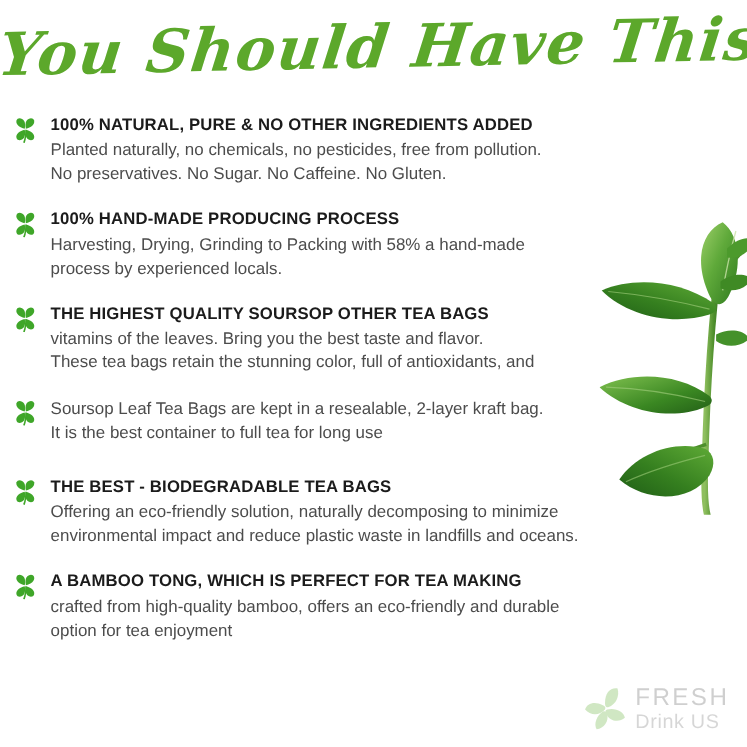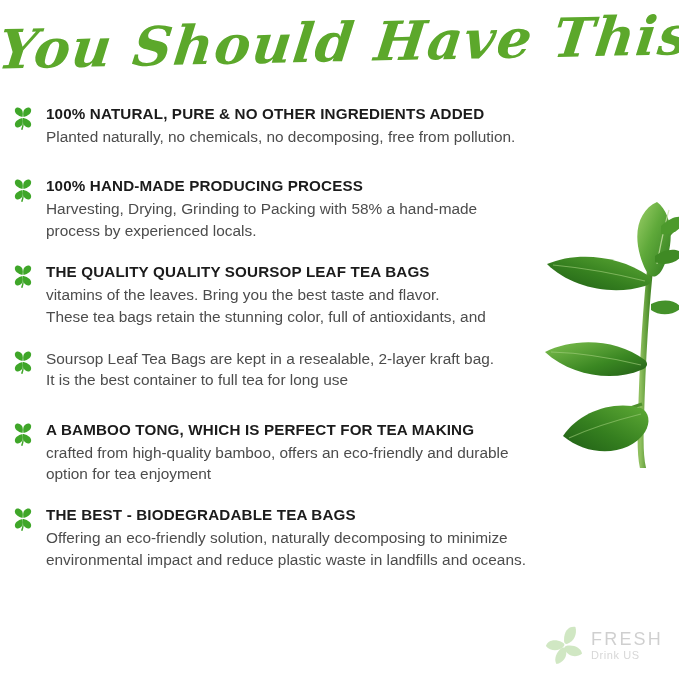--- a/index.html
+++ b/index.html
@@ -109,29 +109,29 @@
     align-items: center;
     gap: 6px;
     opacity: 0.40;
     z-index: 4;
   }
   .logo-mark { width: 42px; height: 40px; flex: 0 0 auto; }
   .logo-text { line-height: 1; }
   .logo-main {
     font-family: "Liberation Sans", sans-serif;
     font-weight: 400;
-    font-size: 18px;
+    font-size: 22px;
     letter-spacing: 2.2px;
     color: #8a8a8a;
     display: block;
   }
   .logo-sub {
     font-family: "Liberation Sans", sans-serif;
     font-weight: 400;
-    font-size: 11px;
+    font-size: 18px;
     letter-spacing: 0.6px;
     color: #9b9b9b;
     display: block;
     margin-top: 2px;
   }
 </style>
 </head>
 <body>
 
 <div id="page">
@@ -195,21 +195,22 @@
         <g fill="#3FA629">
           <path d="M21 22 C12 20 4 14 6 7 C8 1 16 2 20 8 C22 11 22 18 21 22 Z"></path>
           <path d="M23 22 C32 20 40 14 38 7 C36 1 28 2 24 8 C22 11 22 18 23 22 Z"></path>
           <path d="M21 24 C12 26 4 32 6 39 C8 45 16 44 20 38 C22 35 22 28 21 24 Z"></path>
           <path d="M23 24 C32 26 40 32 38 39 C36 45 28 44 24 38 C22 35 22 28 23 24 Z"></path>
           <path d="M22 24 C22 32 21 40 18 47 L21 48 C24 40 24 32 24 24 Z"></path>
         </g>
       </svg>
       <div class="heading">100% NATURAL, PURE &amp; NO OTHER INGREDIENTS ADDED</div>
       <div class="body">
-        <span class="line">Planted naturally, no chemicals, no decomposing, free from pollution.</span>
+        <span class="line">Planted naturally, no chemicals, no pesticides, free from pollution.</span>
+        <span class="line">No preservatives. No Sugar. No Caffeine. No Gluten.</span>
       </div>
     </div>
 
     <div class="item">
       <svg class="clover" viewBox="0 0 44 48" xmlns="http://www.w3.org/2000/svg" aria-hidden="true">
         <g fill="#3FA629">
           <path d="M21 22 C12 20 4 14 6 7 C8 1 16 2 20 8 C22 11 22 18 21 22 Z"></path>
           <path d="M23 22 C32 20 40 14 38 7 C36 1 28 2 24 8 C22 11 22 18 23 22 Z"></path>
           <path d="M21 24 C12 26 4 32 6 39 C8 45 16 44 20 38 C22 35 22 28 21 24 Z"></path>
           <path d="M23 24 C32 26 40 32 38 39 C36 45 28 44 24 38 C22 35 22 28 23 24 Z"></path>
@@ -226,21 +227,21 @@
     <div class="item">
       <svg class="clover" viewBox="0 0 44 48" xmlns="http://www.w3.org/2000/svg" aria-hidden="true">
         <g fill="#3FA629">
           <path d="M21 22 C12 20 4 14 6 7 C8 1 16 2 20 8 C22 11 22 18 21 22 Z"></path>
           <path d="M23 22 C32 20 40 14 38 7 C36 1 28 2 24 8 C22 11 22 18 23 22 Z"></path>
           <path d="M21 24 C12 26 4 32 6 39 C8 45 16 44 20 38 C22 35 22 28 21 24 Z"></path>
           <path d="M23 24 C32 26 40 32 38 39 C36 45 28 44 24 38 C22 35 22 28 23 24 Z"></path>
           <path d="M22 24 C22 32 21 40 18 47 L21 48 C24 40 24 32 24 24 Z"></path>
         </g>
       </svg>
-      <div class="heading">THE QUALITY QUALITY SOURSOP LEAF TEA BAGS</div>
+      <div class="heading">THE HIGHEST QUALITY SOURSOP OTHER TEA BAGS</div>
       <div class="body">
         <span class="line">vitamins of the leaves. Bring you the best taste and flavor.</span>
         <span class="line">These tea bags retain the stunning color, full of antioxidants, and</span>
       </div>
     </div>
 
     <div class="item">
       <svg class="clover" viewBox="0 0 44 48" xmlns="http://www.w3.org/2000/svg" aria-hidden="true">
         <g fill="#3FA629">
           <path d="M21 22 C12 20 4 14 6 7 C8 1 16 2 20 8 C22 11 22 18 21 22 Z"></path>
@@ -259,41 +260,41 @@
     <div class="item wide">
       <svg class="clover" viewBox="0 0 44 48" xmlns="http://www.w3.org/2000/svg" aria-hidden="true">
         <g fill="#3FA629">
           <path d="M21 22 C12 20 4 14 6 7 C8 1 16 2 20 8 C22 11 22 18 21 22 Z"></path>
           <path d="M23 22 C32 20 40 14 38 7 C36 1 28 2 24 8 C22 11 22 18 23 22 Z"></path>
           <path d="M21 24 C12 26 4 32 6 39 C8 45 16 44 20 38 C22 35 22 28 21 24 Z"></path>
           <path d="M23 24 C32 26 40 32 38 39 C36 45 28 44 24 38 C22 35 22 28 23 24 Z"></path>
           <path d="M22 24 C22 32 21 40 18 47 L21 48 C24 40 24 32 24 24 Z"></path>
         </g>
       </svg>
+      <div class="heading">THE BEST - BIODEGRADABLE TEA BAGS</div>
+      <div class="body">
+        <span class="line">Offering an eco-friendly solution, naturally decomposing to minimize</span>
+        <span class="line">environmental impact and reduce plastic waste in landfills and oceans.</span>
+      </div>
+    </div>
+
+    <div class="item wide">
+      <svg class="clover" viewBox="0 0 44 48" xmlns="http://www.w3.org/2000/svg" aria-hidden="true">
+        <g fill="#3FA629">
+          <path d="M21 22 C12 20 4 14 6 7 C8 1 16 2 20 8 C22 11 22 18 21 22 Z"></path>
+          <path d="M23 22 C32 20 40 14 38 7 C36 1 28 2 24 8 C22 11 22 18 23 22 Z"></path>
+          <path d="M21 24 C12 26 4 32 6 39 C8 45 16 44 20 38 C22 35 22 28 21 24 Z"></path>
+          <path d="M23 24 C32 26 40 32 38 39 C36 45 28 44 24 38 C22 35 22 28 23 24 Z"></path>
+          <path d="M22 24 C22 32 21 40 18 47 L21 48 C24 40 24 32 24 24 Z"></path>
+        </g>
+      </svg>
       <div class="heading">A BAMBOO TONG, WHICH IS PERFECT FOR TEA MAKING</div>
       <div class="body">
         <span class="line">crafted from high-quality bamboo, offers an eco-friendly and durable</span>
         <span class="line">option for tea enjoyment</span>
-      </div>
-    </div>
-
-    <div class="item wide">
-      <svg class="clover" viewBox="0 0 44 48" xmlns="http://www.w3.org/2000/svg" aria-hidden="true">
-        <g fill="#3FA629">
-          <path d="M21 22 C12 20 4 14 6 7 C8 1 16 2 20 8 C22 11 22 18 21 22 Z"></path>
-          <path d="M23 22 C32 20 40 14 38 7 C36 1 28 2 24 8 C22 11 22 18 23 22 Z"></path>
-          <path d="M21 24 C12 26 4 32 6 39 C8 45 16 44 20 38 C22 35 22 28 21 24 Z"></path>
-          <path d="M23 24 C32 26 40 32 38 39 C36 45 28 44 24 38 C22 35 22 28 23 24 Z"></path>
-          <path d="M22 24 C22 32 21 40 18 47 L21 48 C24 40 24 32 24 24 Z"></path>
-        </g>
-      </svg>
-      <div class="heading">THE BEST - BIODEGRADABLE TEA BAGS</div>
-      <div class="body">
-        <span class="line">Offering an eco-friendly solution, naturally decomposing to minimize</span>
-        <span class="line">environmental impact and reduce plastic waste in landfills and oceans.</span>
       </div>
     </div>
 
   </div>
 
   <div class="logo">
     <svg class="logo-mark" viewBox="0 0 44 42" xmlns="http://www.w3.org/2000/svg" aria-hidden="true">
       <g fill="#8CC46A">
         <path d="M22 16 C22 6 27 1 34 2 C36 9 33 17 25 20 C23 20 22 19 22 16 Z"></path>
         <path d="M20 18 C12 14 5 16 3 22 C8 28 17 28 22 22 C23 20 22 19 20 18 Z"></path>

